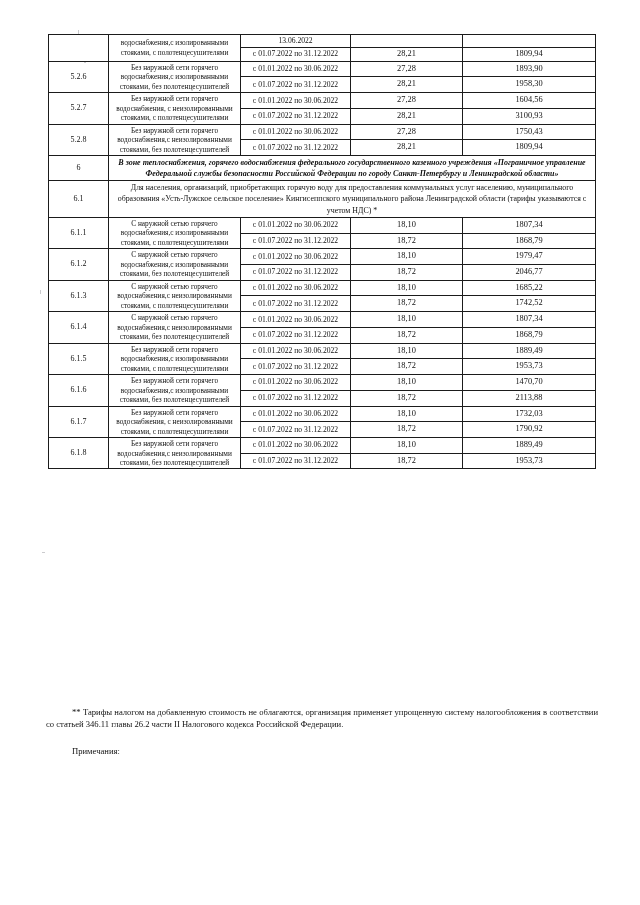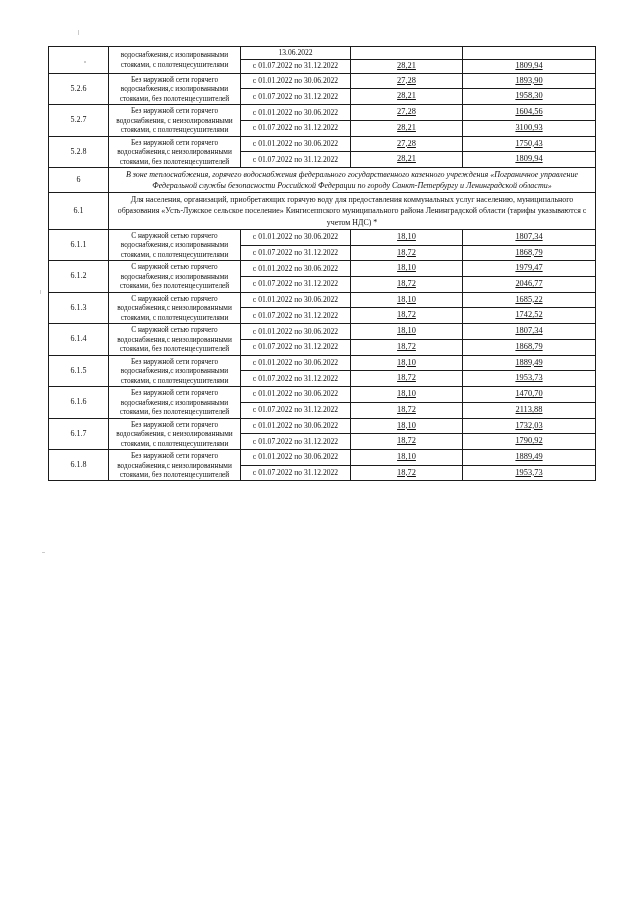--- a/index.html
+++ b/index.html
@@ -30,21 +30,21 @@
   .speck {
     position: absolute;
     background: #b9b9bd;
     opacity: .75;
   }
 
   
   .tariff-table {
     position: absolute;
     left: 48px;
-    top: 46px;
+    top: 34px;
     width: 547px;
     border-collapse: collapse;
     table-layout: fixed;
     font-size: 7.4px;
     line-height: 1.28;
   }
   .tariff-table td {
     border: 1px solid #1b1b1b;
     padding: 1px 2px;
     vertical-align: middle;
@@ -64,25 +64,24 @@
     font-size: 7.3px;
     line-height: 1.3;
     padding: 1px 3px;
   }
   .cell-period {
     font-size: 7.6px;
     line-height: 1.32;
   }
   .cell-val {
     font-size: 8.4px;
-    text-decoration: underline;
   }
 
   .section-head {
-    font-weight: normal;
+    font-weight: bold;
     font-style: italic;
     font-size: 8px;
     line-height: 1.38;
     padding: 3px 6px;
     text-align: center;
     margin-top: 24px;
   }
   .group-desc {
     font-size: 7.9px;
     line-height: 1.42;
@@ -298,16 +297,18 @@
       <tr>
         <td class="cell-period">с 01.07.2022 по 31.12.2022</td>
         <td class="cell-val">18,72</td>
         <td class="cell-val">1953,73</td>
       </tr>
 
     </tbody>
   </table>
 
   <div class="notes">
+    <p>** Тарифы налогом на добавленную стоимость не облагаются, организация применяет упрощенную систему налогообложения в соответствии со статьей 346.11 главы 26.2 части II Налогового кодекса Российской Федерации.</p>
     <div class="gap"></div>
+    <p class="notes-title">Примечания:</p>
   </div>
 
 </div>
 
 </body></html>

